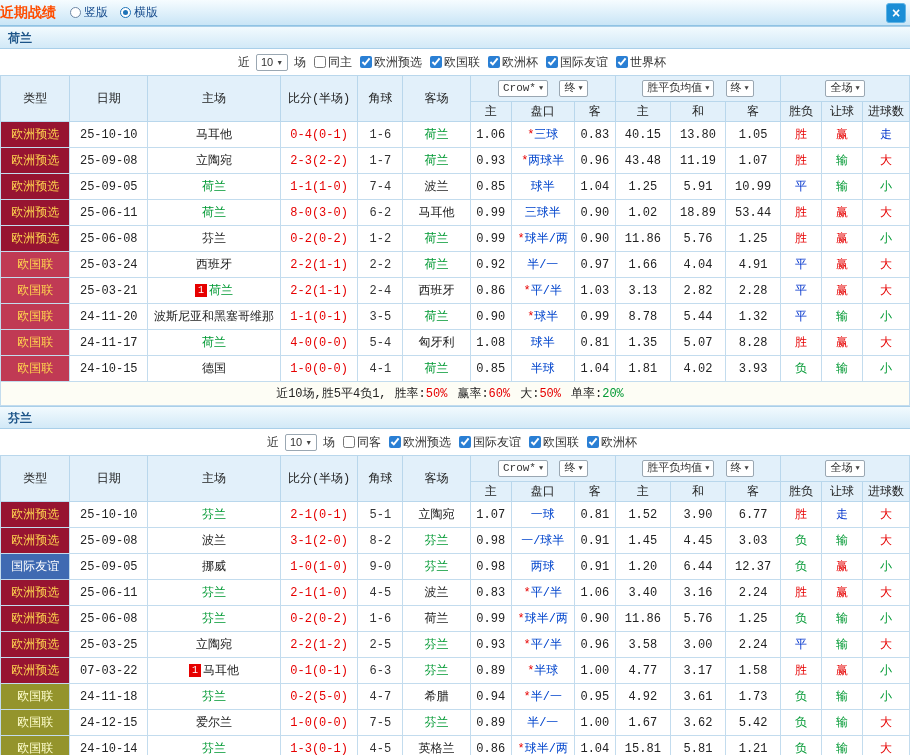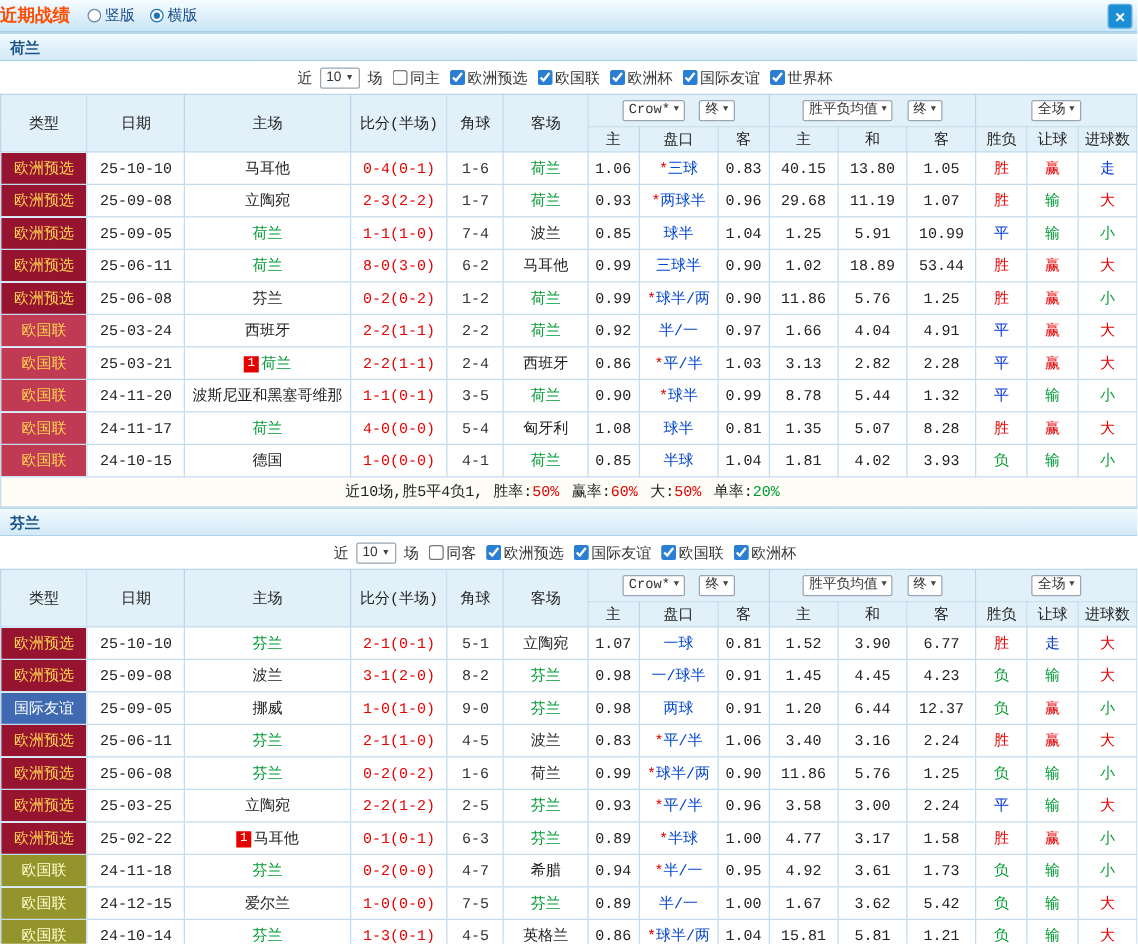--- a/index.html
+++ b/index.html
@@ -205,21 +205,21 @@
         <tr class="row">
           <td class="type type-maroon">欧洲预选</td>
           <td class="date">25-09-08</td>
           <td class="team"><span>立陶宛</span></td>
           <td class="score">2-3(2-2)</td>
           <td class="corner">1-7</td>
           <td class="team"><span class="focus">荷兰</span></td>
           <td class="num">0.93</td>
           <td class="hcp"><span class="star">*</span><span class="hcp-text">两球半</span></td>
           <td class="num">0.96</td>
-          <td class="num">29.68</td>
+          <td class="num">43.48</td>
           <td class="num">11.19</td>
           <td class="num">1.07</td>
           <td class="res c-red">胜</td>
           <td class="res c-green">输</td>
           <td class="res c-red">大</td>
         </tr>
         <tr class="row">
           <td class="type type-maroon">欧洲预选</td>
           <td class="date">25-09-05</td>
           <td class="team"><span class="focus">荷兰</span></td>
@@ -484,21 +484,21 @@
           <td class="date">25-09-08</td>
           <td class="team"><span>波兰</span></td>
           <td class="score">3-1(2-0)</td>
           <td class="corner">8-2</td>
           <td class="team"><span class="focus">芬兰</span></td>
           <td class="num">0.98</td>
           <td class="hcp"><span class="hcp-text">一/球半</span></td>
           <td class="num">0.91</td>
           <td class="num">1.45</td>
           <td class="num">4.45</td>
-          <td class="num">4.23</td>
+          <td class="num">3.03</td>
           <td class="res c-green">负</td>
           <td class="res c-green">输</td>
           <td class="res c-red">大</td>
         </tr>
         <tr class="row">
           <td class="type type-blue">国际友谊</td>
           <td class="date">25-09-05</td>
           <td class="team"><span>挪威</span></td>
           <td class="score">1-0(1-0)</td>
           <td class="corner">9-0</td>
@@ -559,40 +559,40 @@
           <td class="num">0.96</td>
           <td class="num">3.58</td>
           <td class="num">3.00</td>
           <td class="num">2.24</td>
           <td class="res c-blue">平</td>
           <td class="res c-green">输</td>
           <td class="res c-red">大</td>
         </tr>
         <tr class="row">
           <td class="type type-maroon">欧洲预选</td>
-          <td class="date">25-02-22</td>
+          <td class="date">07-03-22</td>
           <td class="team"><span class="badge">1</span><span>马耳他</span></td>
           <td class="score">0-1(0-1)</td>
           <td class="corner">6-3</td>
           <td class="team"><span class="focus">芬兰</span></td>
           <td class="num">0.89</td>
           <td class="hcp"><span class="star">*</span><span class="hcp-text">半球</span></td>
           <td class="num">1.00</td>
           <td class="num">4.77</td>
           <td class="num">3.17</td>
           <td class="num">1.58</td>
           <td class="res c-red">胜</td>
           <td class="res c-red">赢</td>
           <td class="res c-green">小</td>
         </tr>
         <tr class="row">
           <td class="type type-olive">欧国联</td>
           <td class="date">24-11-18</td>
           <td class="team"><span class="focus">芬兰</span></td>
-          <td class="score">0-2(0-0)</td>
+          <td class="score">0-2(5-0)</td>
           <td class="corner">4-7</td>
           <td class="team"><span>希腊</span></td>
           <td class="num">0.94</td>
           <td class="hcp"><span class="star">*</span><span class="hcp-text">半/一</span></td>
           <td class="num">0.95</td>
           <td class="num">4.92</td>
           <td class="num">3.61</td>
           <td class="num">1.73</td>
           <td class="res c-green">负</td>
           <td class="res c-green">输</td>

